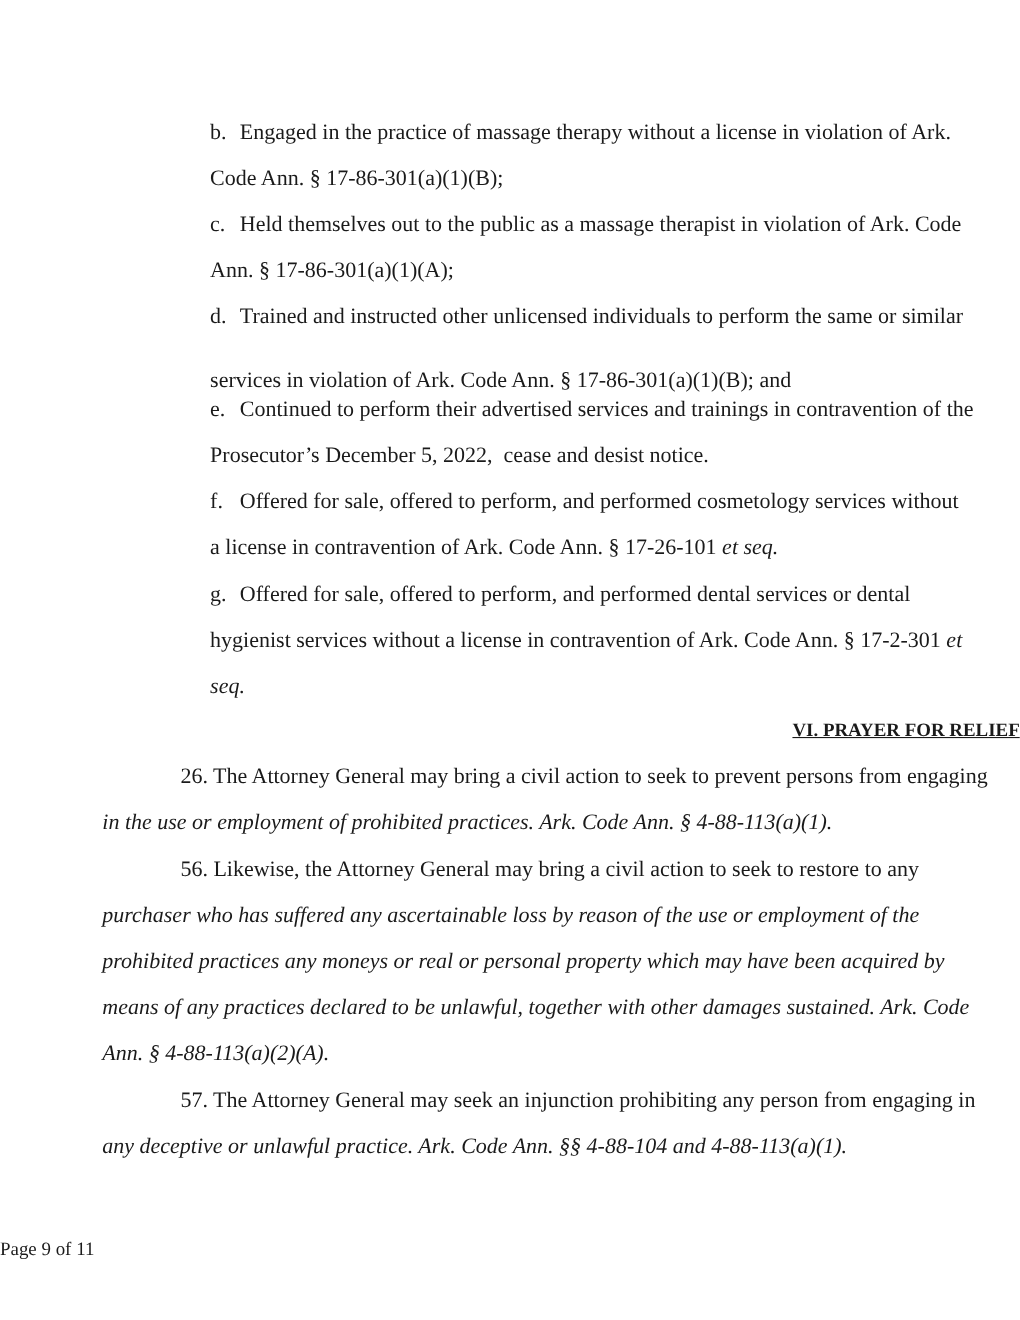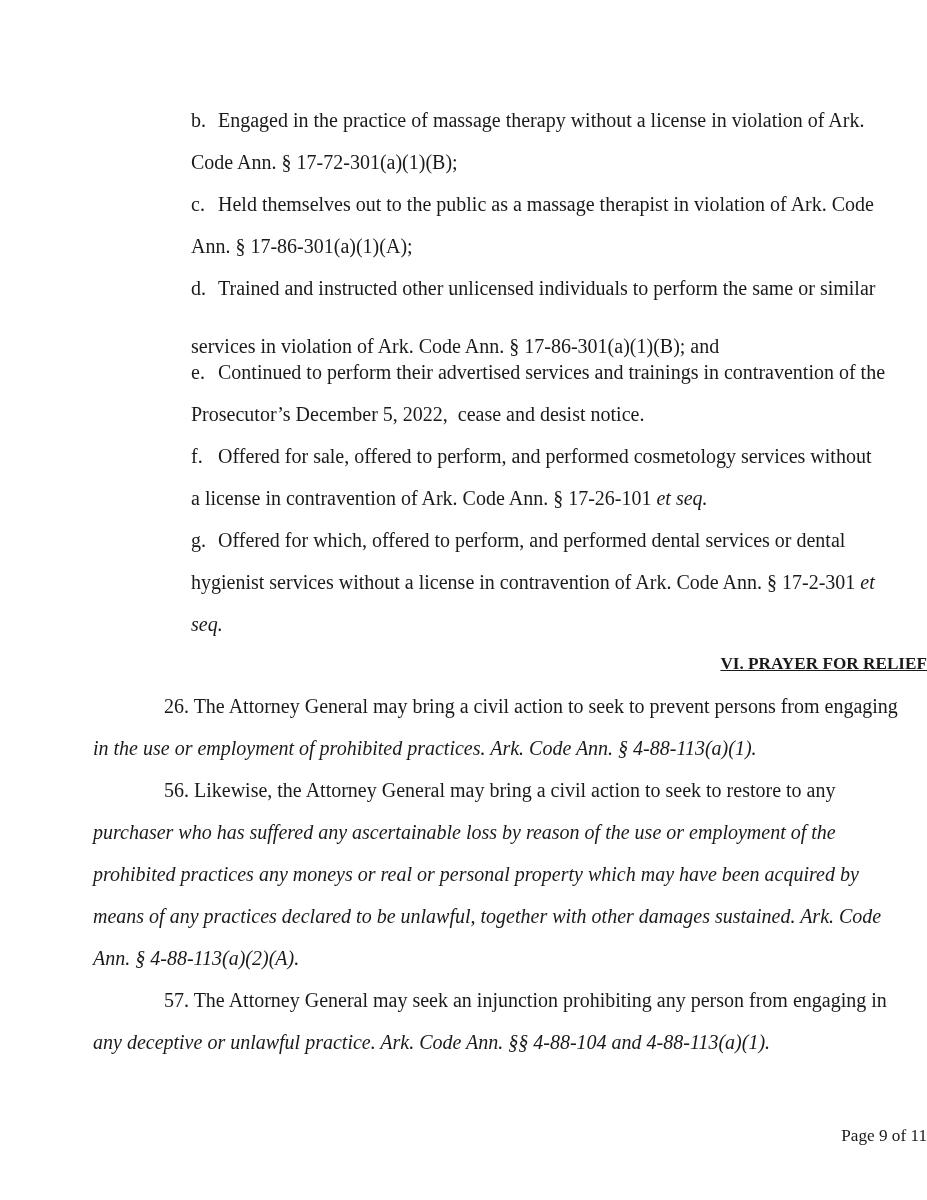--- a/index.html
+++ b/index.html
@@ -6,43 +6,43 @@
     body { width: 927px; height: 1200px; position: relative; overflow: hidden;
       font-family: "Liberation Serif", serif; color: #1a1a1a; }
     .line { position: absolute; font-size: 20px; white-space: nowrap; line-height: 20px; }
     .just { text-align: justify; text-align-last: justify; }
     .sub { left: 191px; width: 627px; }
     .full { left: 93px; width: 709px; font-style: italic; }
     .ind { left: 164px; width: 654px; }
     .heading { position: absolute; left: 0; width: 927px; text-align: right; top: 654px;
       font-weight: bold; font-size: 17.2px; }
     .heading span { text-decoration: underline; }
-    .footer { position: absolute; left: 0; width: 927px; text-align: right; top: 1126px; font-size: 17.2px; }
+    .footer { position: absolute; left: 0; width: 927px; text-align: left; top: 1126px; font-size: 17.2px; }
     .lbl { display: inline-block; width: 27px; }
     em { font-style: italic; }
   </style>
 </head>
 <body>
 
 <div class="line sub just" style="top:110px"><span class="lbl">b.</span><span>Engaged in the practice of massage therapy without a license in violation of Ark.</span></div>
-<div class="line sub" style="top:152px">Code Ann. § 17-72-301(a)(1)(B);</div>
+<div class="line sub" style="top:152px">Code Ann. § 17-86-301(a)(1)(B);</div>
 
 <div class="line sub just" style="top:194px"><span class="lbl">c.</span><span>Held themselves out to the public as a massage therapist in violation of Ark. Code</span></div>
 <div class="line sub" style="top:236px">Ann. § 17-86-301(a)(1)(A);</div>
 
 <div class="line sub just" style="top:278px"><span class="lbl">d.</span><span>Trained and instructed other unlicensed individuals to perform the same or similar</span></div>
 <div class="line sub" style="top:336px">services in violation of Ark. Code Ann. § 17-86-301(a)(1)(B); and</div>
 
 <div class="line sub just" style="top:362px"><span class="lbl">e.</span><span>Continued to perform their advertised services and trainings in contravention of the</span></div>
 <div class="line sub" style="top:404px; white-space:pre">Prosecutor’s December 5, 2022,  cease and desist notice.</div>
 
 <div class="line sub just" style="top:446px"><span class="lbl">f.</span><span>Offered for sale, offered to perform, and performed cosmetology services without</span></div>
 <div class="line sub" style="top:488px; white-space:pre"><span>a license in contravention of Ark. Code Ann. § 17-26-101 </span><em>et seq.</em></div>
 
-<div class="line sub just" style="top:530px"><span class="lbl">g.</span><span>Offered for which, offered to perform, and performed dental services or dental</span></div>
+<div class="line sub just" style="top:530px"><span class="lbl">g.</span><span>Offered for sale, offered to perform, and performed dental services or dental</span></div>
 <div class="line sub just" style="top:572px; white-space:pre"><span>hygienist services without a license in contravention of Ark. Code Ann. § 17-2-301 </span><em>et</em></div>
 <div class="line sub" style="top:614px"><em>seq.</em></div>
 
 <div class="heading"><span>VI. PRAYER FOR RELIEF</span></div>
 
 <div class="line ind just" style="top:696px">26. The Attorney General may bring a civil action to seek to prevent persons from engaging</div>
 <div class="line full" style="top:738px">in the use or employment of prohibited practices. Ark. Code Ann. § 4-88-113(a)(1).</div>
 
 <div class="line ind just" style="top:780px">56. Likewise, the Attorney General may bring a civil action to seek to restore to any</div>
 <div class="line full just" style="top:822px">purchaser who has suffered any ascertainable loss by reason of the use or employment of the</div>

